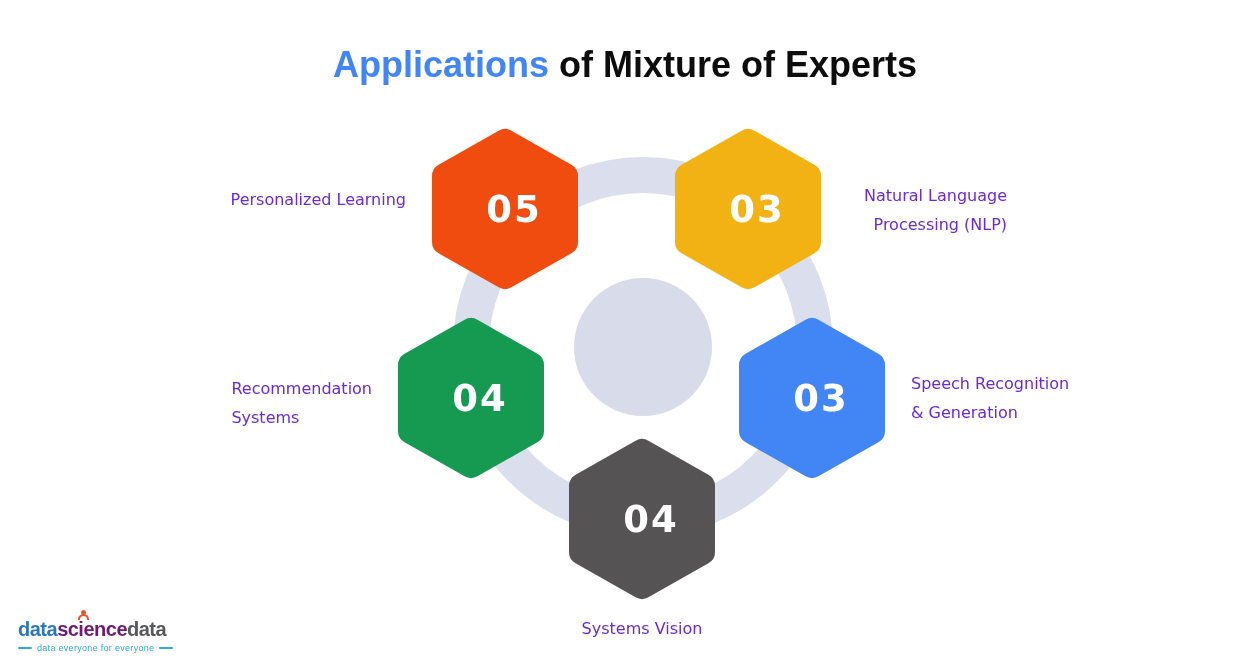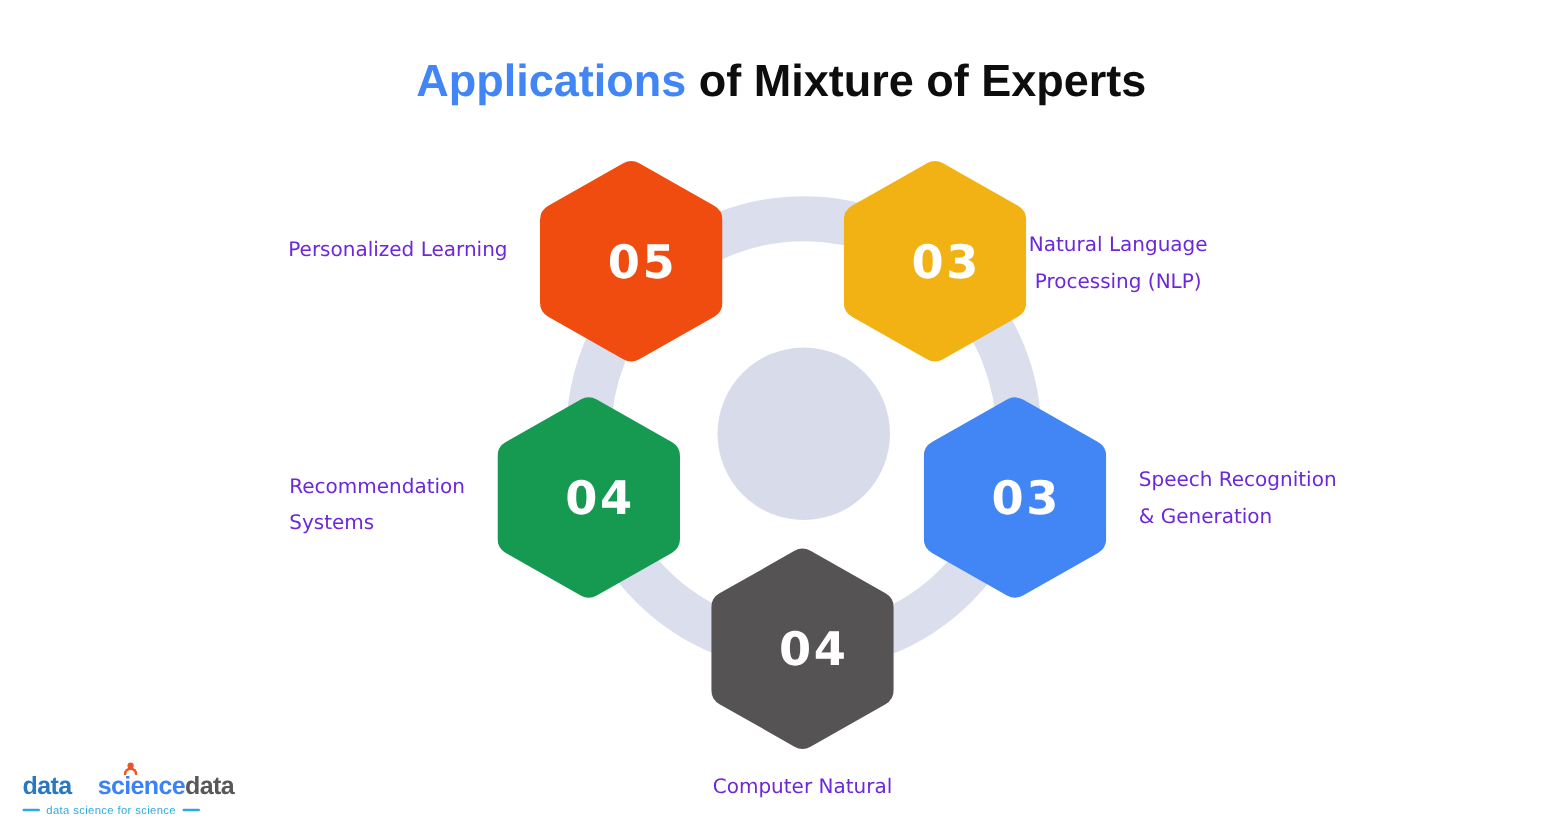--- a/index.html
+++ b/index.html
@@ -47,33 +47,33 @@
   
   .label {
     position: absolute;
     font-family: "DejaVu Sans", sans-serif;
     font-size: 16px;
     line-height: 29px;
     color: #6d28d9;
     white-space: pre-line;
   }
   .label-personalized { right: 844px; top: 185px; text-align: right; }
-  .label-nlp          { left: 823px; top: 181px; text-align: center; }
+  .label-nlp          { left: 864px; top: 181px; text-align: right; }
   .label-recommend    { right: 878px; top: 374px; }
   .label-speech       { left: 911px; top: 369px; text-align: left; }
   .label-cv           { left: 492px; top: 614px; width: 300px; text-align: center; }
   
   .logo { position: absolute; left: 18px; top: 617px; width: 170px; }
   .logo-word {
     font-family: "Liberation Sans", sans-serif;
     font-size: 20px; font-weight: 700; letter-spacing: -0.5px;
     white-space: nowrap; line-height: 24px;
   }
   .lw-data { color: #2A79BF; }
-  .lw-science { color: #3b82f6; position: relative; margin-left: 21px; }
+  .lw-science { color: #701a75; position: relative; }
   .lw-dojo { color: #57585A; }
   .person-icon {
     position: absolute; left: 21px; top: -8px; width: 11px; height: 10px;
   }
   .person-icon .head {
     position: absolute; left: 3px; top: 0; width: 5px; height: 5px;
     border-radius: 50%; background: #F05323;
   }
   .person-icon .arms {
     position: absolute; left: 0; top: 4px; width: 11px; height: 6px;
@@ -134,30 +134,30 @@
     <svg viewBox="0 0 146 164">
       <polygon points="73,15 133,49 133,115 73,149 13,115 13,49" stroke-width="26" stroke-linejoin="round" fill="#F04C10" stroke="#F04C10"></polygon>
     </svg>
     <div class="hex-number">05</div>
   </div>
 
   <div class="label label-nlp">Natural Language
 Processing (NLP)</div>
   <div class="label label-speech">Speech Recognition
 &amp; Generation</div>
-  <div class="label label-cv">Computer Natural</div>
+  <div class="label label-cv">Systems Vision</div>
   <div class="label label-recommend">Recommendation
 Systems</div>
   <div class="label label-personalized">Personalized Learning</div>
 
   <div class="logo">
     <div class="logo-word"><span class="lw-data">data</span><span class="lw-science"><span class="person-icon">
             <span class="head"></span>
             <span class="arms"></span>
           </span><span>science</span></span><span class="lw-dojo">data</span></div>
     <div class="logo-tagline">
         <span class="tag-dash left"></span>
-        <span>data science for science</span>
+        <span>data everyone for everyone</span>
         <span class="tag-dash right"></span>
       </div>
   </div>
 
 </div>
 
 </body></html>

